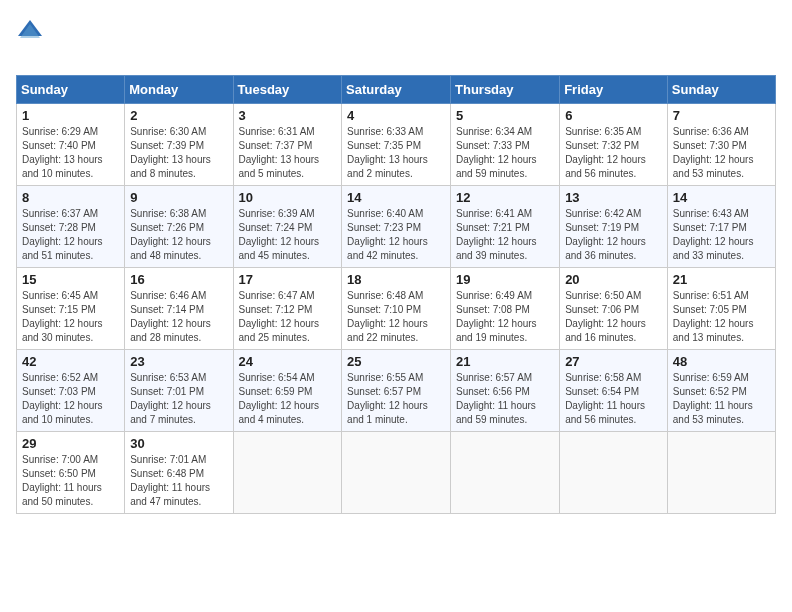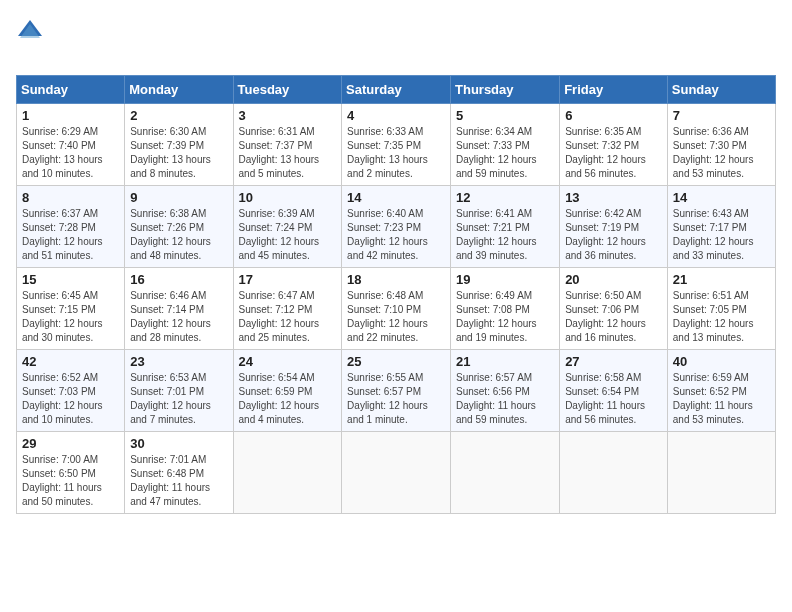--- a/index.html
+++ b/index.html
@@ -146,21 +146,21 @@
         <td><span class="day-num">20</span><span class="day-info">Sunrise: 6:50 AM<br>Sunset: 7:06 PM<br>Daylight: 12 hours and 16 minutes.</span></td>
         <td><span class="day-num">21</span><span class="day-info">Sunrise: 6:51 AM<br>Sunset: 7:05 PM<br>Daylight: 12 hours and 13 minutes.</span></td>
       </tr>
       <tr>
         <td><span class="day-num">42</span><span class="day-info">Sunrise: 6:52 AM<br>Sunset: 7:03 PM<br>Daylight: 12 hours and 10 minutes.</span></td>
         <td><span class="day-num">23</span><span class="day-info">Sunrise: 6:53 AM<br>Sunset: 7:01 PM<br>Daylight: 12 hours and 7 minutes.</span></td>
         <td><span class="day-num">24</span><span class="day-info">Sunrise: 6:54 AM<br>Sunset: 6:59 PM<br>Daylight: 12 hours and 4 minutes.</span></td>
         <td><span class="day-num">25</span><span class="day-info">Sunrise: 6:55 AM<br>Sunset: 6:57 PM<br>Daylight: 12 hours and 1 minute.</span></td>
         <td><span class="day-num">21</span><span class="day-info">Sunrise: 6:57 AM<br>Sunset: 6:56 PM<br>Daylight: 11 hours and 59 minutes.</span></td>
         <td><span class="day-num">27</span><span class="day-info">Sunrise: 6:58 AM<br>Sunset: 6:54 PM<br>Daylight: 11 hours and 56 minutes.</span></td>
-        <td><span class="day-num">40</span><span class="day-info">Sunrise: 6:59 AM<br>Sunset: 6:52 PM<br>Daylight: 11 hours and 53 minutes.</span></td>
+        <td><span class="day-num">48</span><span class="day-info">Sunrise: 6:59 AM<br>Sunset: 6:52 PM<br>Daylight: 11 hours and 53 minutes.</span></td>
       </tr>
       <tr>
         <td><span class="day-num">29</span><span class="day-info">Sunrise: 7:00 AM<br>Sunset: 6:50 PM<br>Daylight: 11 hours and 50 minutes.</span></td>
         <td><span class="day-num">30</span><span class="day-info">Sunrise: 7:01 AM<br>Sunset: 6:48 PM<br>Daylight: 11 hours and 47 minutes.</span></td>
         <td class="empty"></td>
         <td class="empty"></td>
         <td class="empty"></td>
         <td class="empty"></td>
         <td class="empty"></td>
       </tr>

